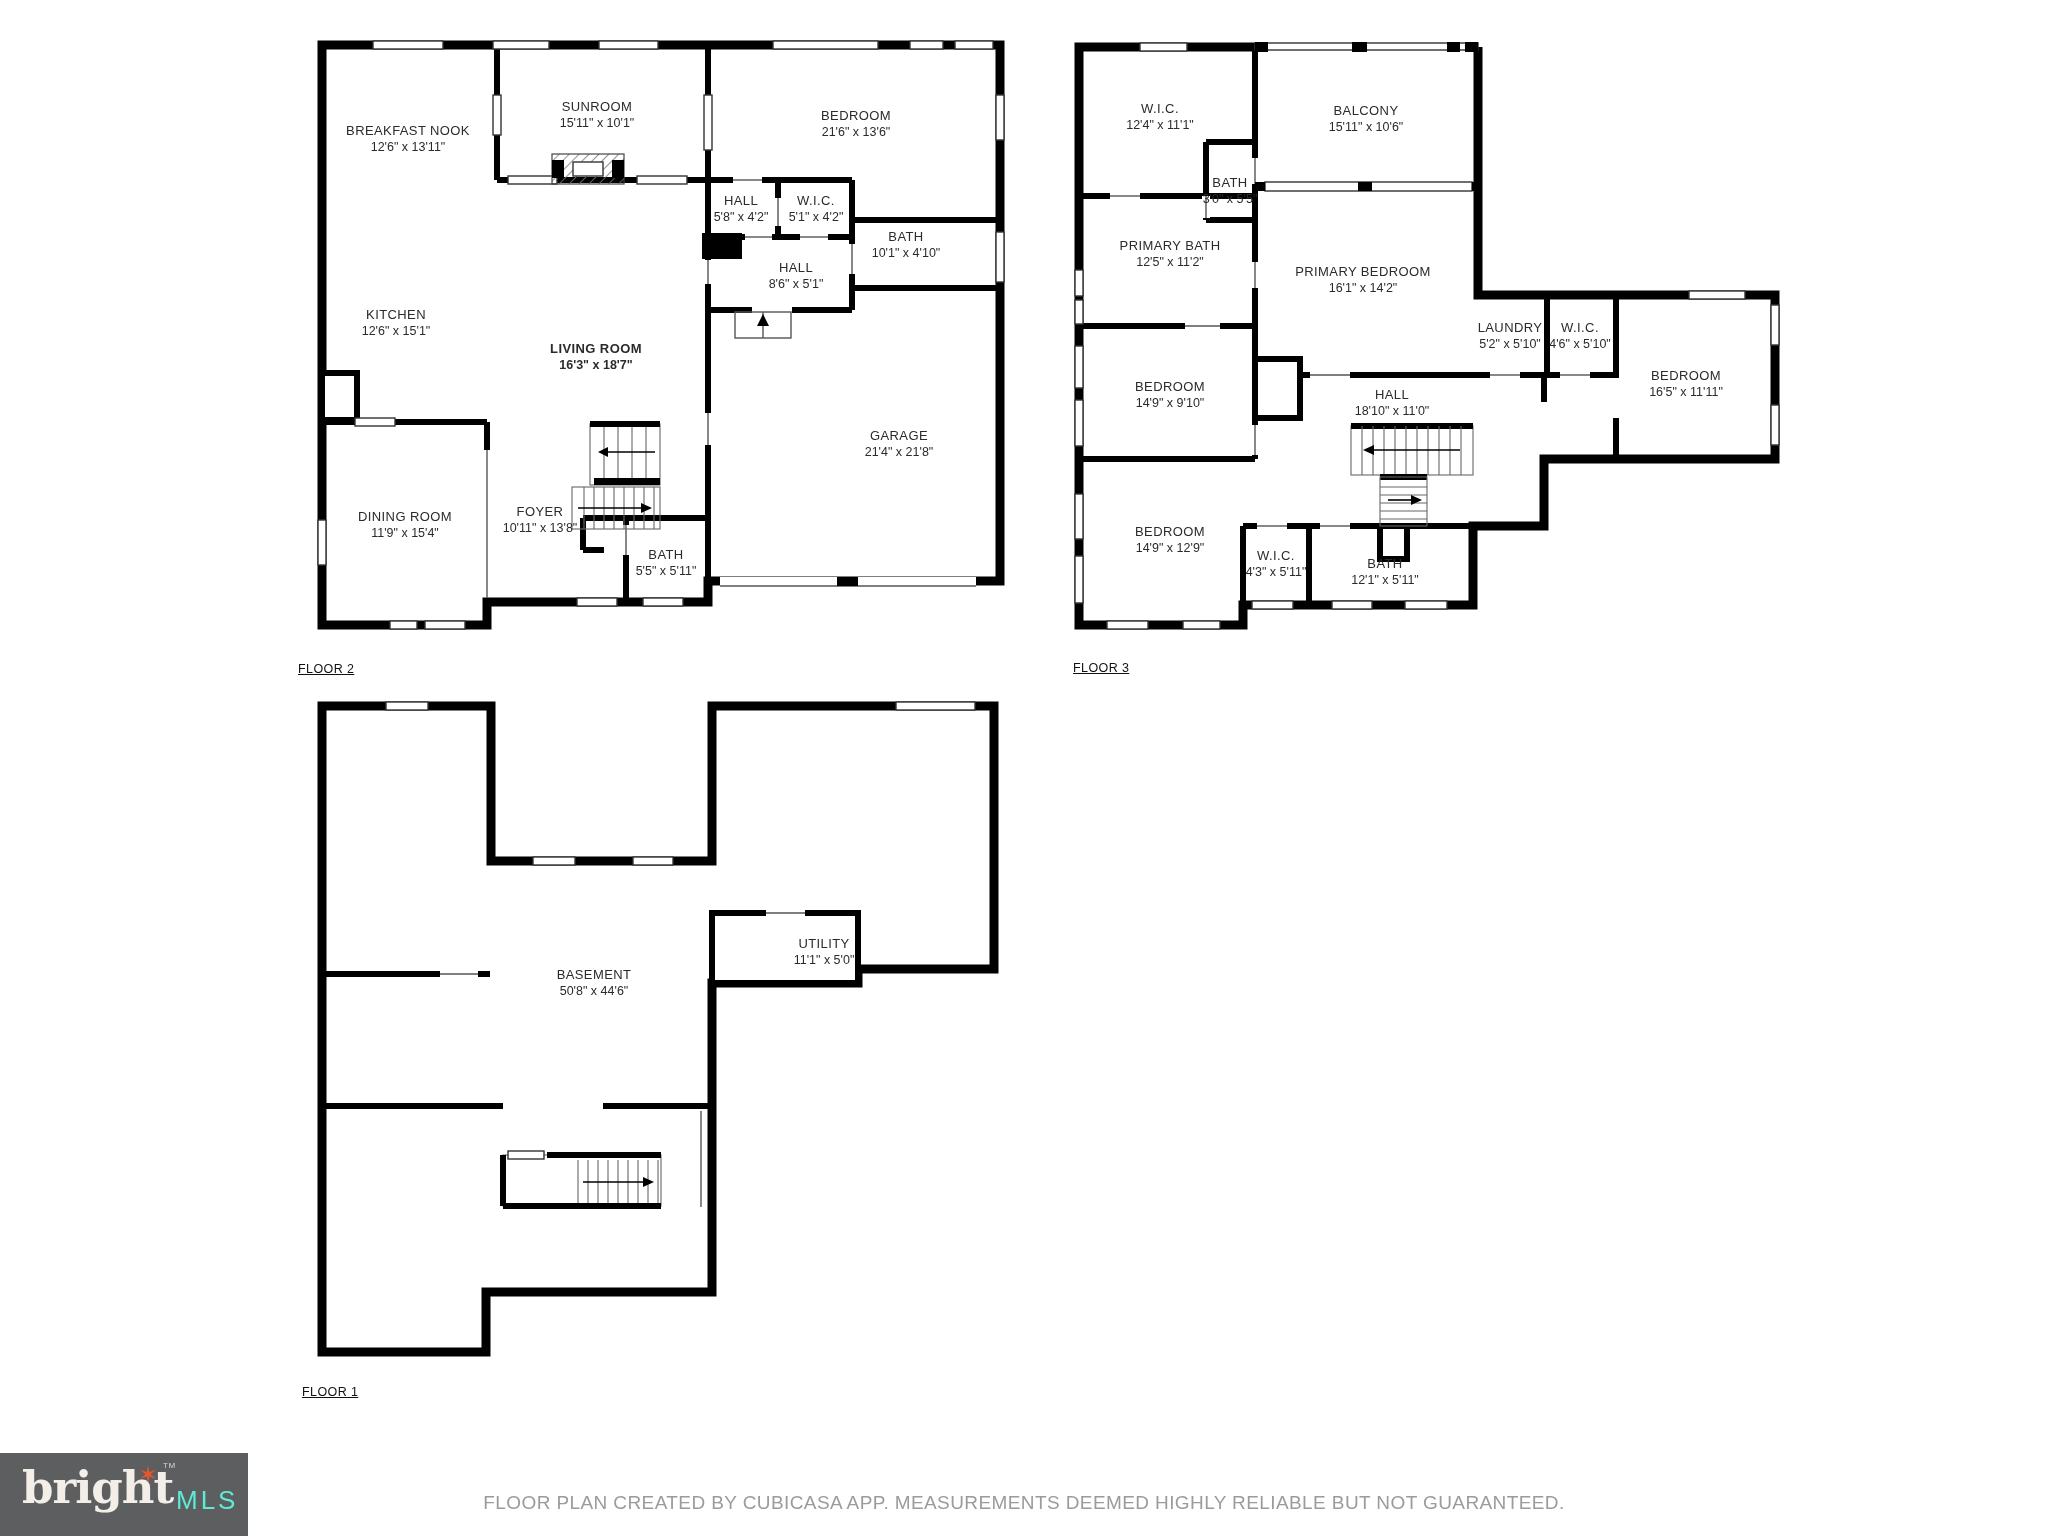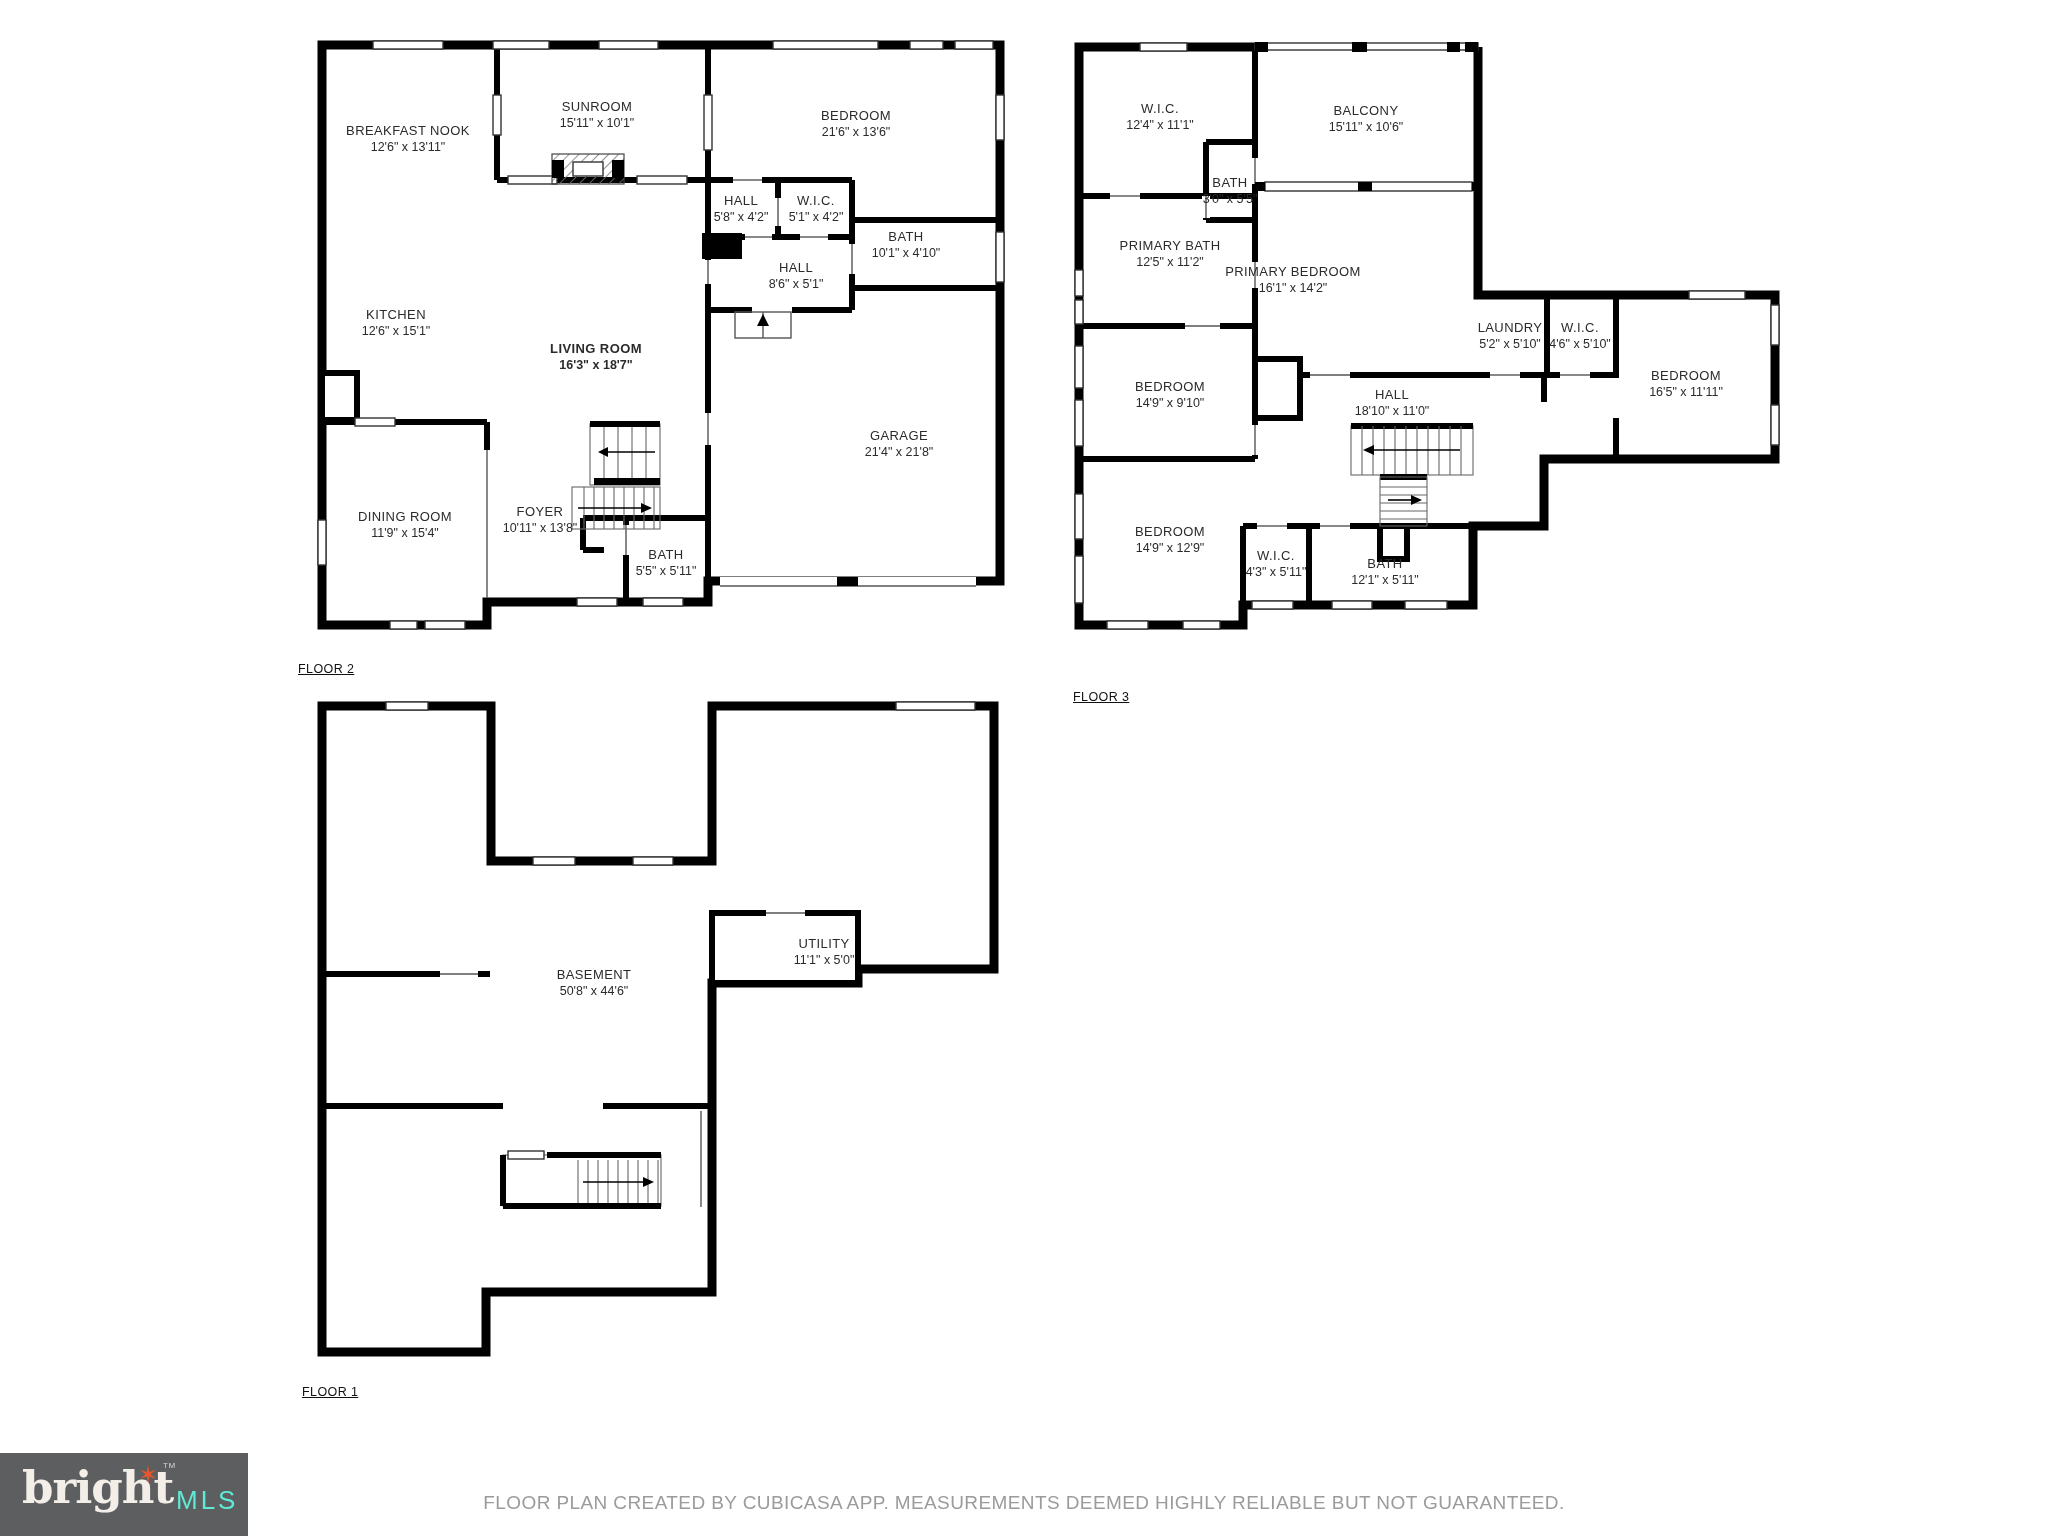--- a/index.html
+++ b/index.html
@@ -306,21 +306,21 @@
       <div class="room-dims">15'11" x 10'6"</div>
     </div>
     <div class="room-label" style="left: 1230px; top: 191px;">
       <div class="room-name">BATH</div>
       <div class="room-dims">3'0" x 5'5"</div>
     </div>
     <div class="room-label" style="left: 1170px; top: 254px;">
       <div class="room-name">PRIMARY BATH</div>
       <div class="room-dims">12'5" x 11'2"</div>
     </div>
-    <div class="room-label" style="left: 1293px; top: 280px;">
+    <div class="room-label" style="left: 1363px; top: 280px;">
       <div class="room-name">PRIMARY BEDROOM</div>
       <div class="room-dims">16'1" x 14'2"</div>
     </div>
     <div class="room-label" style="left: 1510px; top: 336px;">
       <div class="room-name">LAUNDRY</div>
       <div class="room-dims">5'2" x 5'10"</div>
     </div>
     <div class="room-label" style="left: 1580px; top: 336px;">
       <div class="room-name">W.I.C.</div>
       <div class="room-dims">4'6" x 5'10"</div>
@@ -342,21 +342,21 @@
       <div class="room-dims">14'9" x 12'9"</div>
     </div>
     <div class="room-label" style="left: 1276px; top: 564px;">
       <div class="room-name">W.I.C.</div>
       <div class="room-dims">4'3" x 5'11"</div>
     </div>
     <div class="room-label" style="left: 1385px; top: 572px;">
       <div class="room-name">BATH</div>
       <div class="room-dims">12'1" x 5'11"</div>
     </div>
-    <div class="floor-title" style="left: 1073px; top: 668px; margin-top: 29px;">FLOOR 3</div>
+    <div class="floor-title" style="left: 1073px; top: 668px;">FLOOR 3</div>
     <div class="room-label" style="left: 784px; top: 952px; margin-left: 40px;">
       <div class="room-name">UTILITY</div>
       <div class="room-dims">11'1" x 5'0"</div>
     </div>
     <div class="room-label" style="left: 594px; top: 983px;">
       <div class="room-name">BASEMENT</div>
       <div class="room-dims">50'8" x 44'6"</div>
     </div>
     <div class="floor-title" style="left: 302px; top: 1392px;">FLOOR 1</div>
   </div>

